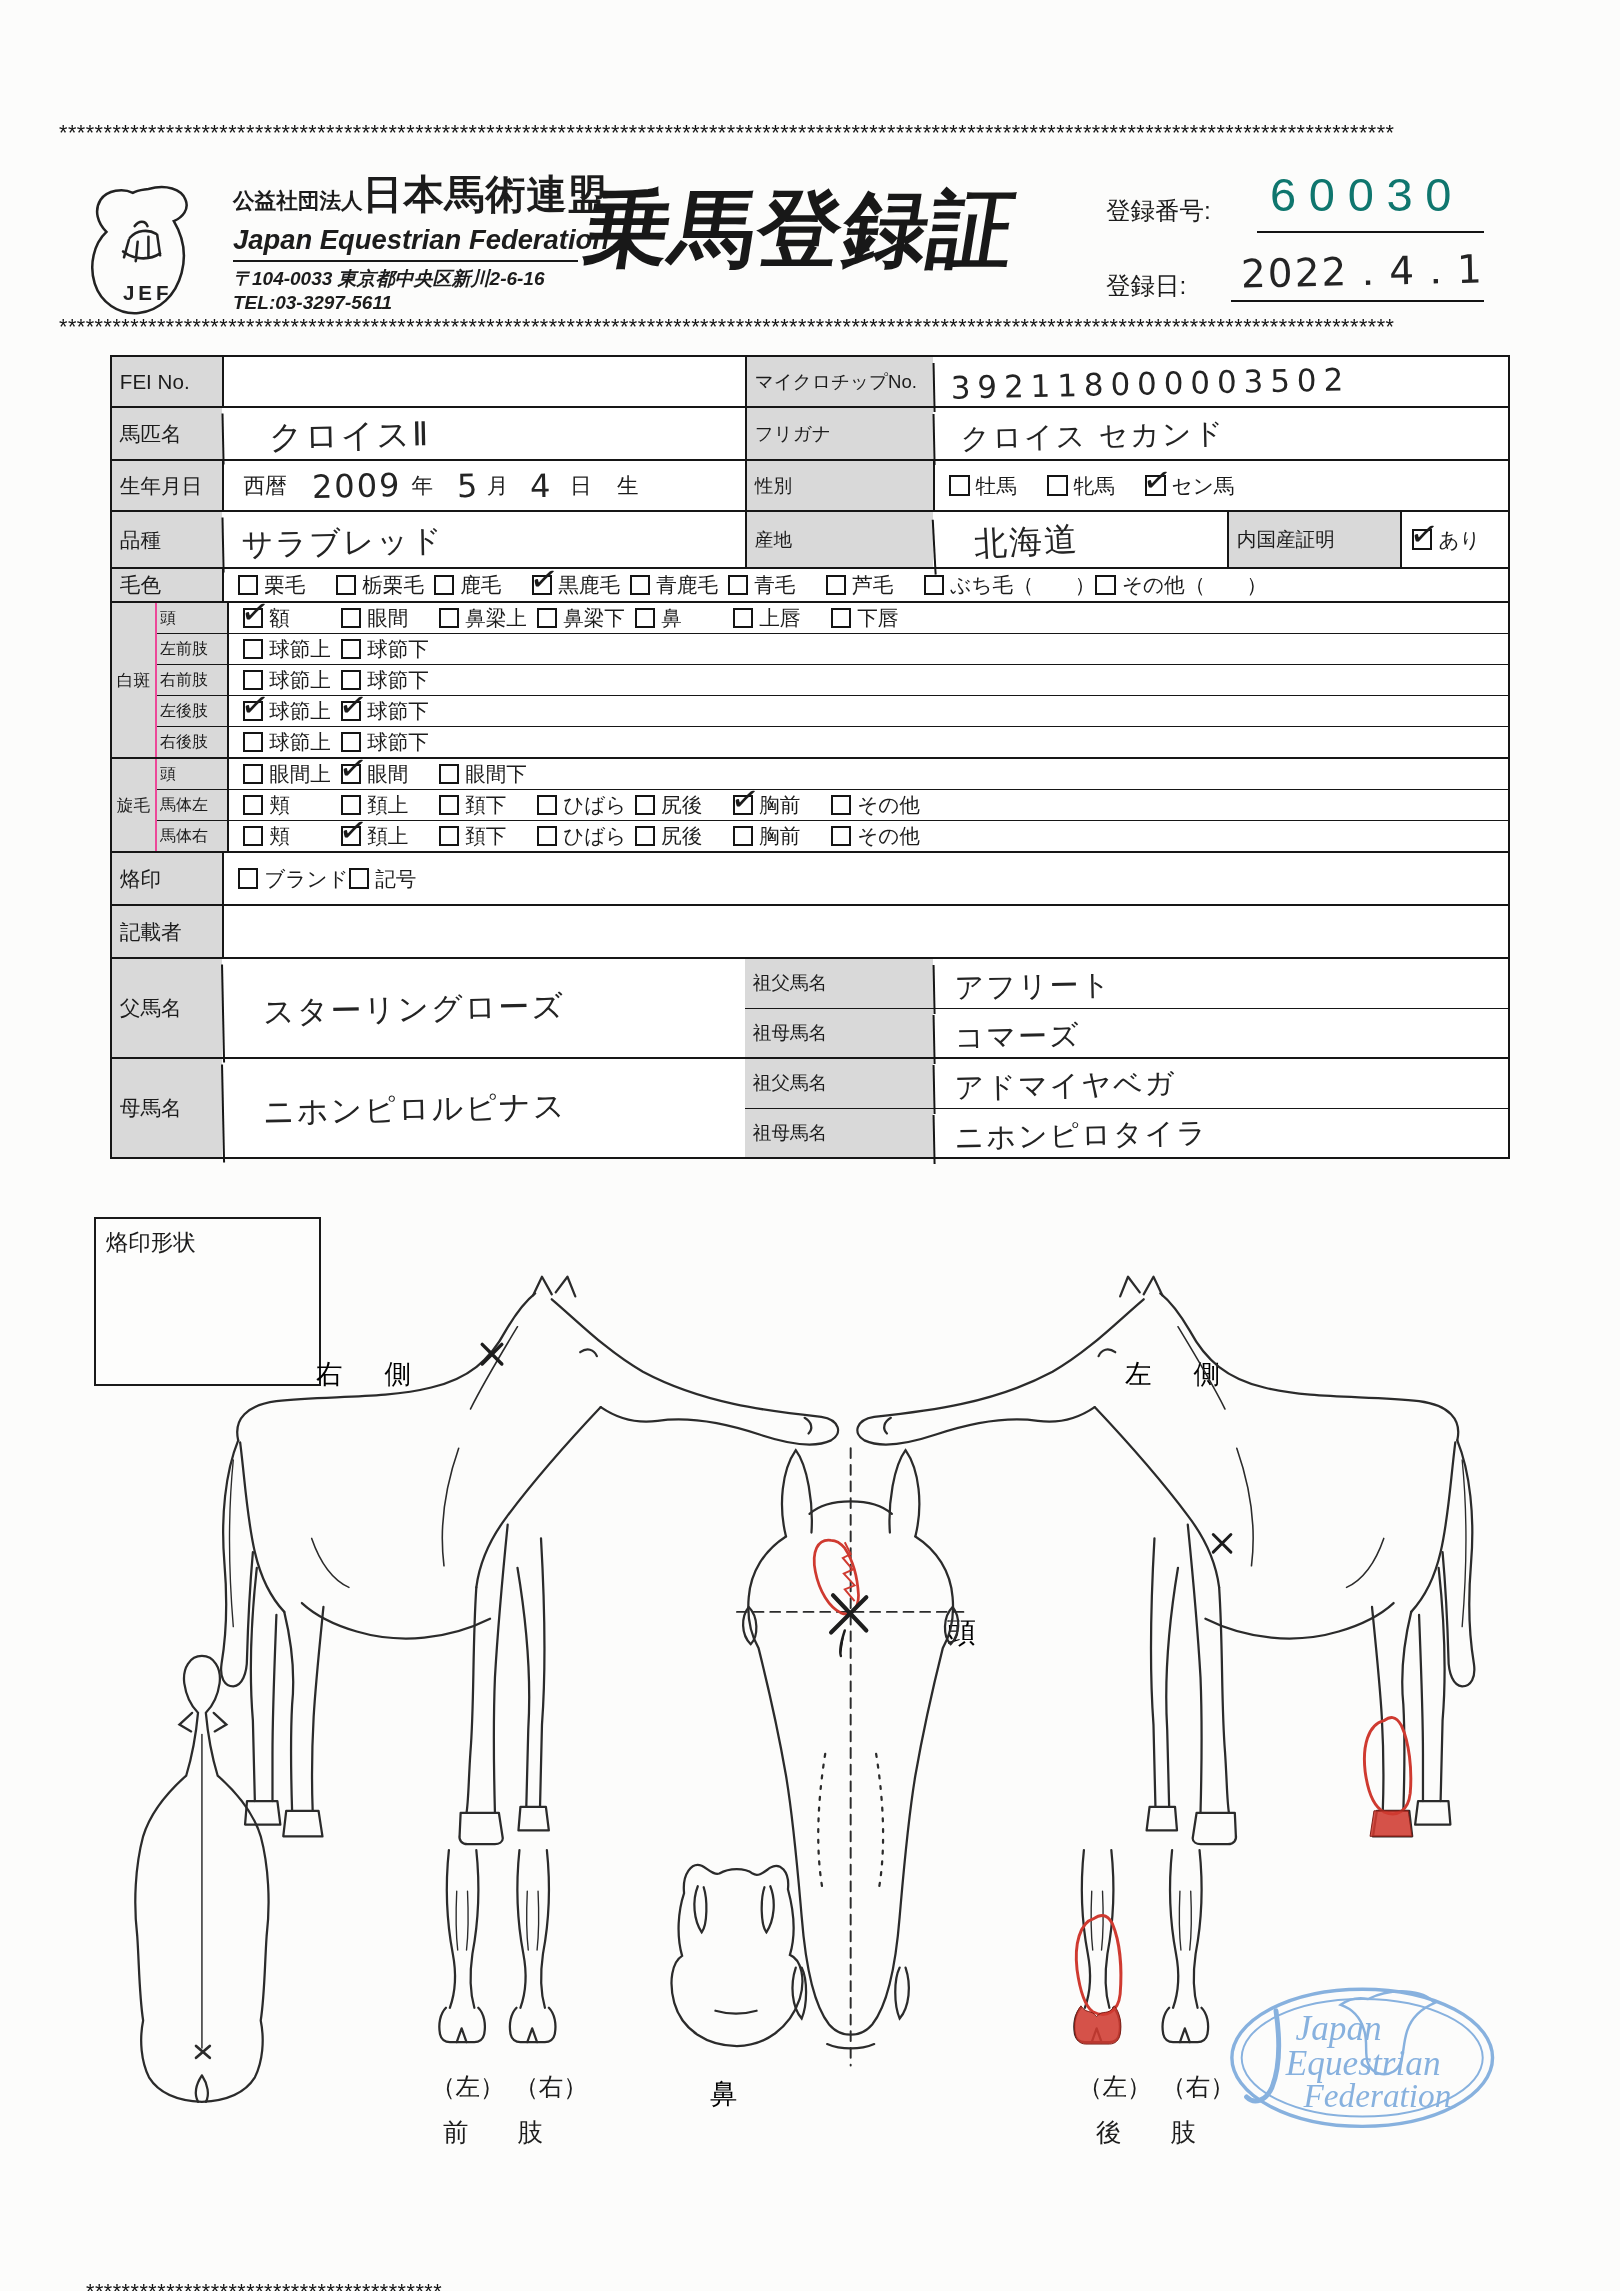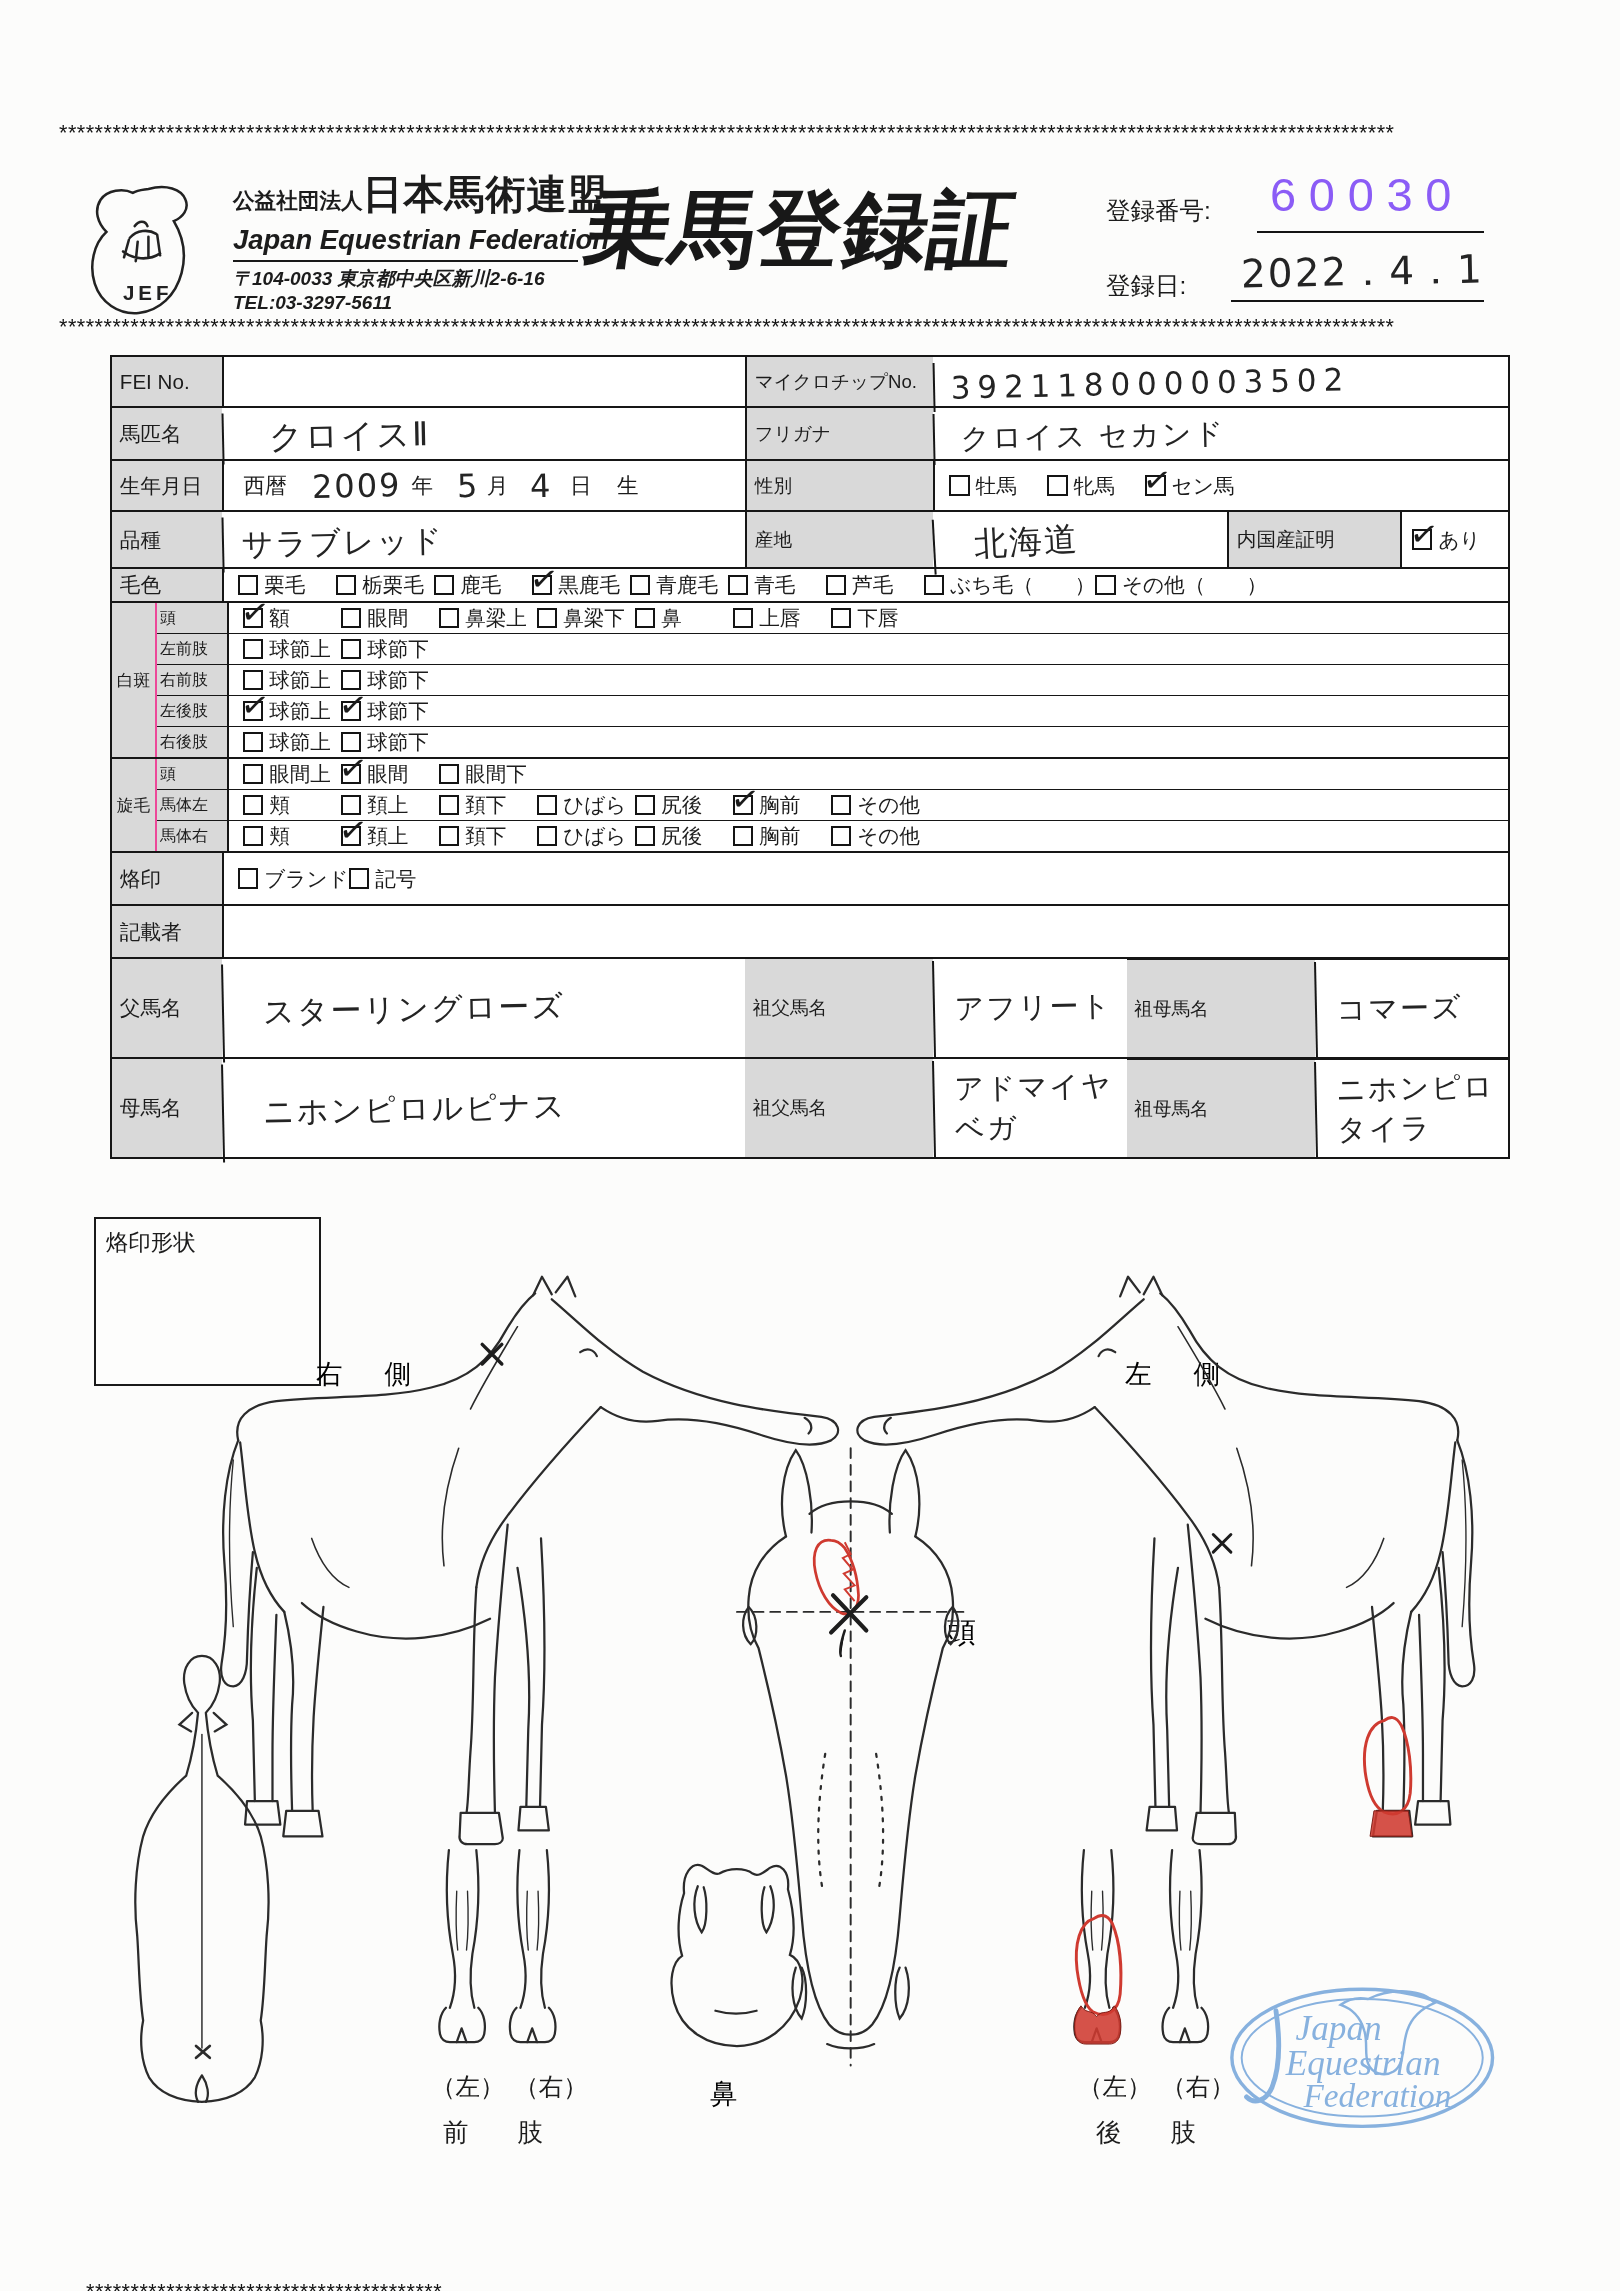--- a/index.html
+++ b/index.html
@@ -16,21 +16,21 @@
   .org{position:absolute;left:233px;top:167px;width:392px;}
   .org-line1{display:flex;align-items:baseline;}
   .org-pre{font-size:21.6px;font-weight:700;font-family:Liberation Serif, serif;}
   .org-name{font-size:40px;font-weight:800;letter-spacing:1px;}
   .org-en{font-size:27.4px;font-style:italic;font-weight:600;margin-top:2px;}
   .org-rule{border-bottom:2.5px solid #191919;width:345px;margin:3.9px 0 4.9px 0;}
   .org-addr,.org-tel{font-size:19px;font-style:italic;font-weight:600;line-height:1.25;}
   .title{position:absolute;left:586px;top:173px;font-size:84px;font-weight:900;
          transform:skewX(-9deg);letter-spacing:2px;color:#181818;}
   .regno-label{position:absolute;left:1106px;top:194px;font-size:24.5px;}
-  .regno-value{position:absolute;left:1270px;top:167px;font-size:47px;letter-spacing:12.7px;color:#8b5cf6;}
+  .regno-value{position:absolute;left:1270px;top:167px;font-size:47px;letter-spacing:12.7px;color:#0f766e;}
   .regno-line{position:absolute;left:1257px;top:231px;width:227px;border-bottom:2.9px solid #141414;}
   .regdate-label{position:absolute;left:1106px;top:269px;font-size:24.5px;}
   .regdate-value{position:absolute;left:1241px;top:245px;font-size:39px;letter-spacing:5.9px;}
   .regdate-line{position:absolute;left:1231px;top:300px;width:253px;border-bottom:2.9px solid #141414;}
   
   .hand{font-family:"DejaVu Sans",sans-serif;color:#242424;transform:rotate(-1.2deg);letter-spacing:2px;}
   
   .tbl{position:absolute;left:110px;top:355px;width:1396px;border:2.9px solid #161616;background:#ffffff;box-sizing:content-box;}
   .row{display:flex;border-top:2px solid #161616;}
   .row:first-child{border-top:none;}
@@ -62,21 +62,21 @@
   
   .grow{display:flex;border-top:2px solid #161616;}
   .gcell{width:43px;flex:none;background:#d9d9d9;border-right:2px solid #ec4899;display:flex;
          align-items:center;justify-content:center;font-size:16.7px;letter-spacing:0;}
   .grows{flex:1;min-width:0;}
   .srow{display:flex;border-top:1.6px solid #161616;height:30px;}
   .srow:first-child{border-top:none;}
   .scell{width:67px;flex:none;background:#d9d9d9;border-right:2px solid #161616;font-size:16px;
          display:flex;align-items:center;padding-left:2.9px;white-space:nowrap;}
   
-  .ped{flex:1;display:flex;min-width:0;justify-content:flex-end;}
+  .ped{flex:1;display:flex;flex-direction:column;min-width:0;justify-content:flex-end;}
   .prow{display:flex;flex:1;border-top:1.6px solid #161616;min-height:0;}
   .prow:first-child{border-top:none;}
   .prow .cell{height:100%;}
   
   .brandbox{position:absolute;left:94px;top:1217px;width:227px;height:169px;border:2.5px solid #1a1a1a;
             background:#fdfdfc;box-sizing:border-box;}
   .brandbox-label{font-size:22.5px;padding:7.8px 0 0 9.8px;}
   .dlabel{position:absolute;font-size:26.5px;color:#000000;white-space:nowrap;}
   .ls8{letter-spacing:7.8px;}
   .figures{position:absolute;left:0;top:1215px;}

